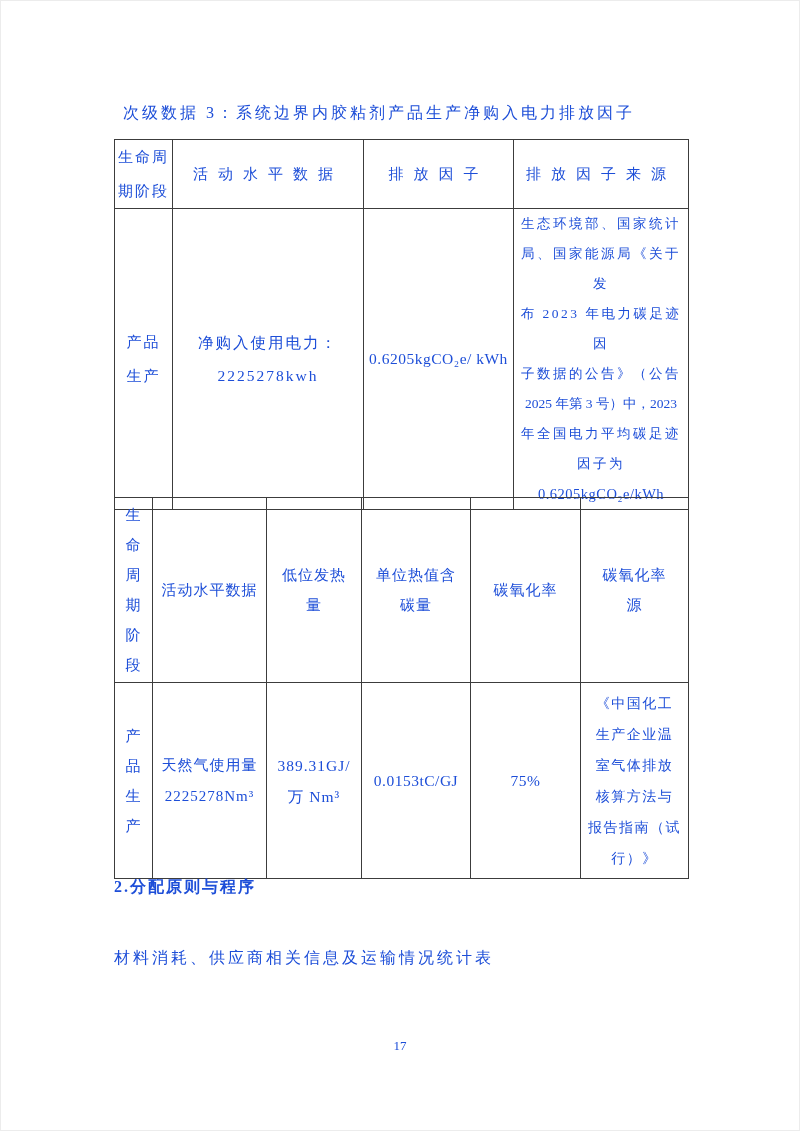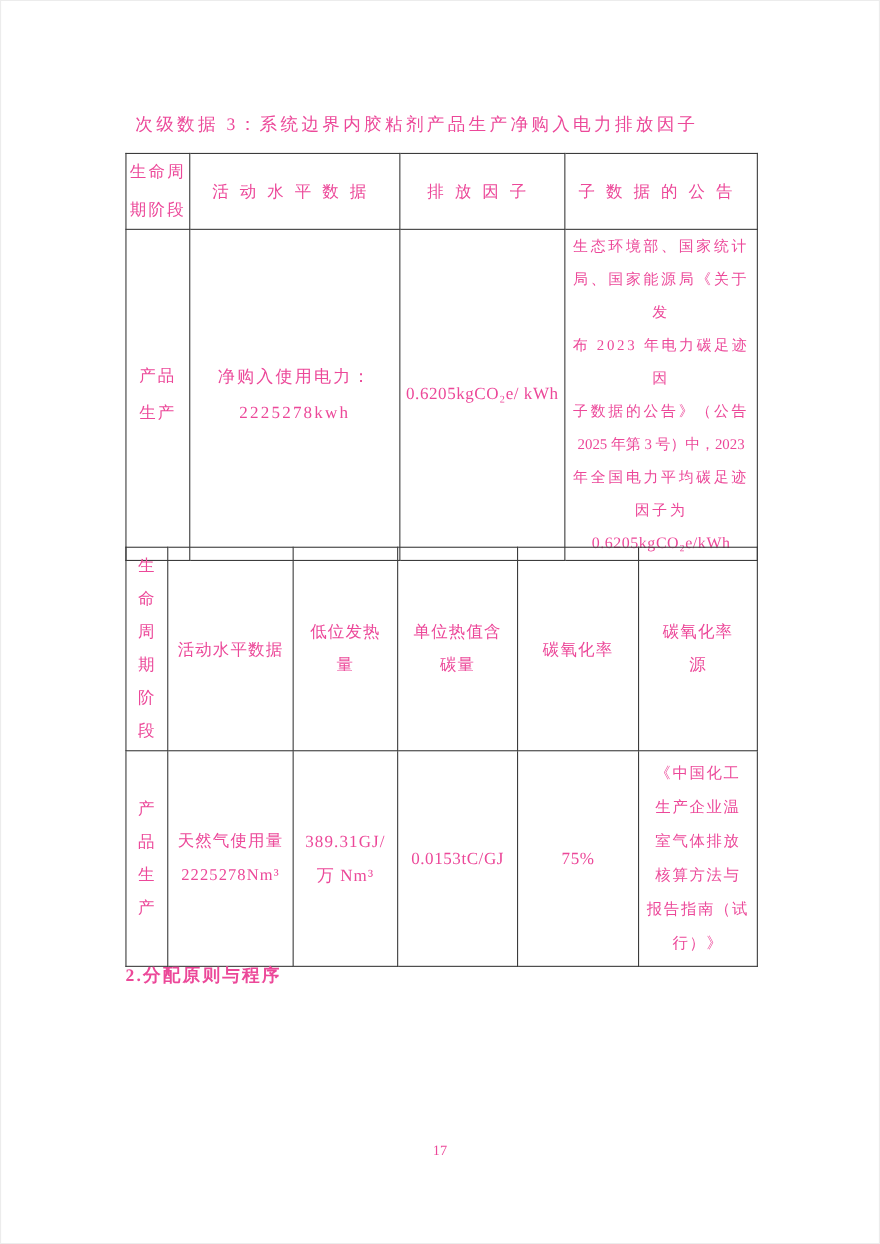--- a/index.html
+++ b/index.html
@@ -2,21 +2,21 @@
 <html><head>
 <meta charset="utf-8">
 <style>
   html,body { margin:0; padding:0; background:#ffffff; }
   .page {
     position: relative;
     width: 800px;
     height: 1131px;
     background: #ffffff;
     font-family: "Liberation Serif", "DejaVu Serif", serif;
-    color: #ec4899;
+    color: #1d4ed8;
     overflow: hidden;
     box-shadow: inset 0 0 0 1px #ececec;
   }
   .doc-title {
     position: absolute;
     left: 123px;
     font-size: 16px;
     letter-spacing: 3px;
     white-space: nowrap;
   }
@@ -102,21 +102,21 @@
         <col style="width:175px">
     </colgroup>
     <tbody>
       <tr class="hdr-row">
         <td class="cell-lifecycle">
           <div class="ln">生命周</div>
           <div class="ln">期阶段</div>
         </td>
         <td>活动水平数据</td>
         <td>排放因子</td>
-        <td>子数据的公告</td>
+        <td>排放因子来源</td>
       </tr>
       <tr class="body-row">
         <td class="cell-lifecycle">
           <div class="ln">产品</div>
           <div class="ln">生产</div>
         </td>
         <td class="cell-activity">
           <div class="ln">净购入使用电力：</div>
           <div class="ln">2225278kwh</div>
         </td>
@@ -195,17 +195,18 @@
           <div class="ln">报告指南（试</div>
           <div class="ln">行）》</div>
         </td>
       </tr>
     </tbody>
   </table>
 
   <div class="section-heading">2.分配原则与程序</div>
 
   <div class="paragraph">
+    <div class="pline">材料消耗、供应商相关信息及运输情况统计表</div>
   </div>
 
   <div class="page-number">17</div>
 
 </div>
 
 </body></html>

